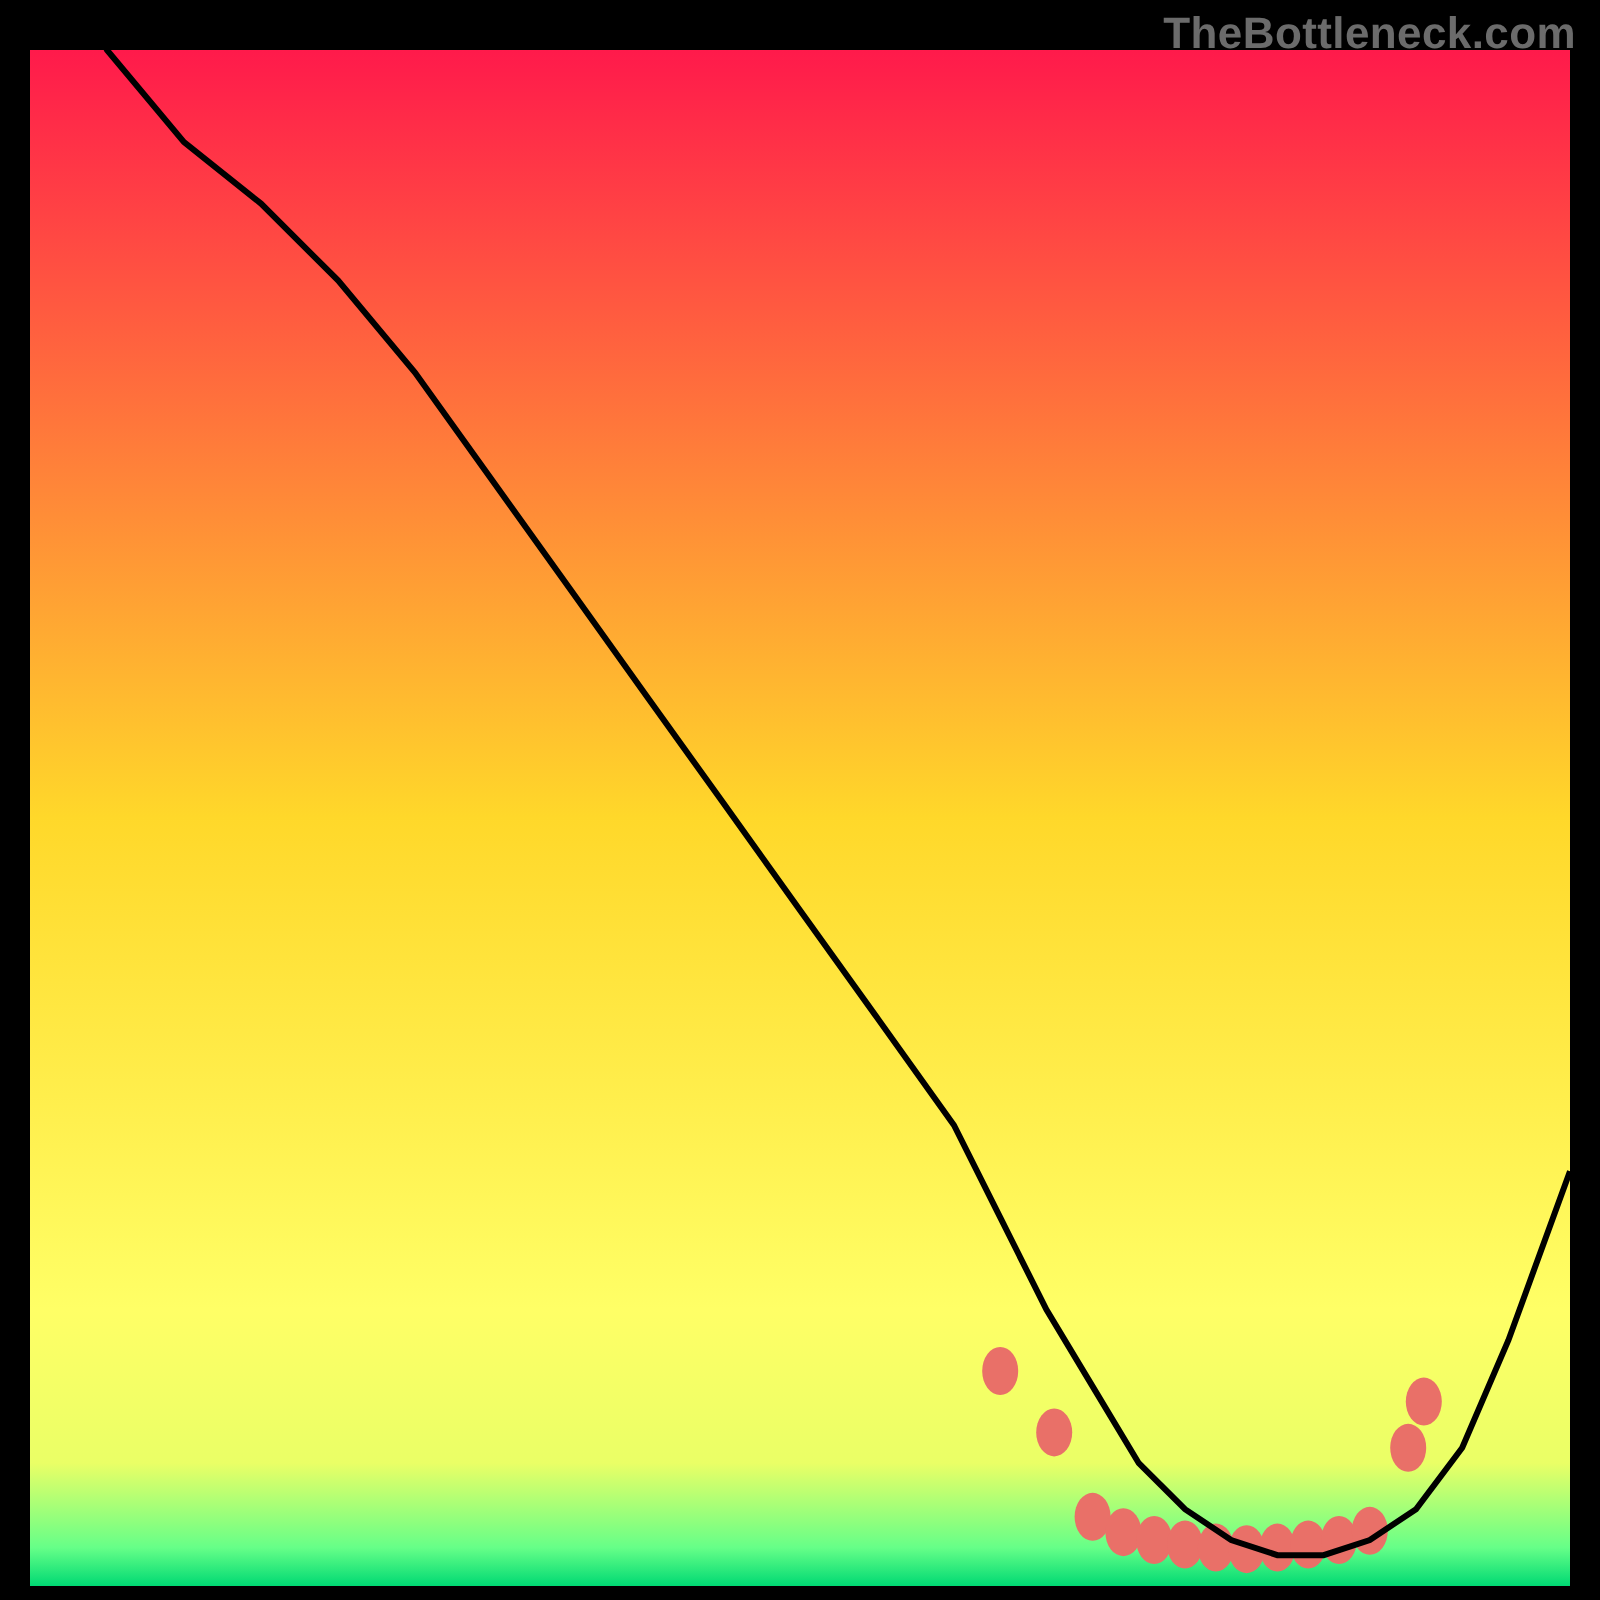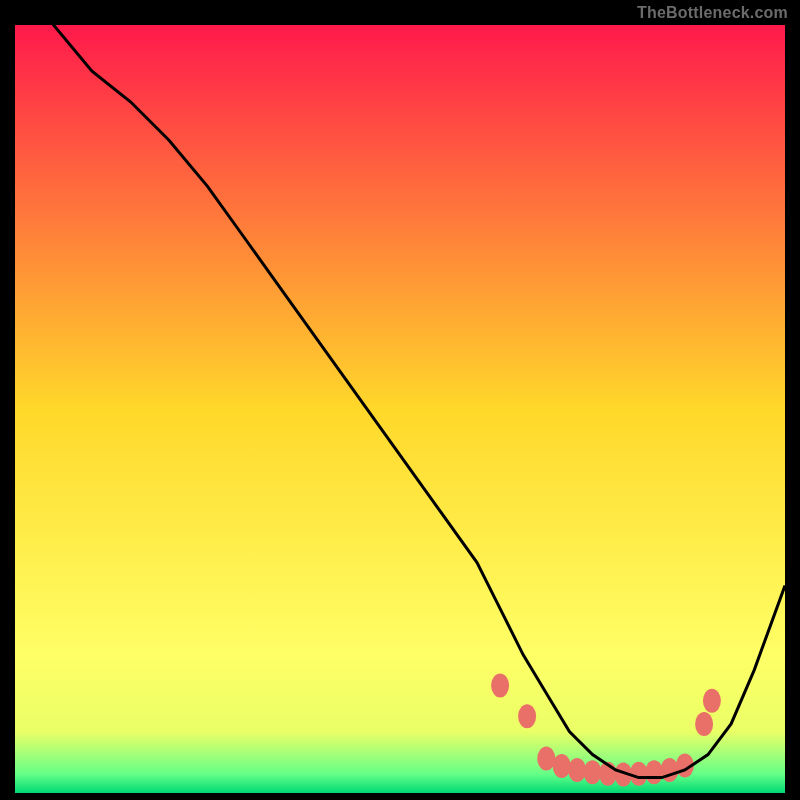--- a/index.html
+++ b/index.html
@@ -23,21 +23,21 @@
     left: 0;
     top: 0;
     width: 770px;
     height: 768px;
   }
   .watermark {
     position: absolute;
     top: 4px;
     right: 12px;
     font-family: Arial, Helvetica, sans-serif;
-    font-size: 16px;
+    font-size: 22px;
     font-weight: bold;
     color: #6b6b6b;
     letter-spacing: 0.2px;
   }
   svg { display: block; }
 </style>
 </head>
 <body>
 
 <div class="watermark">TheBottleneck.com</div>

